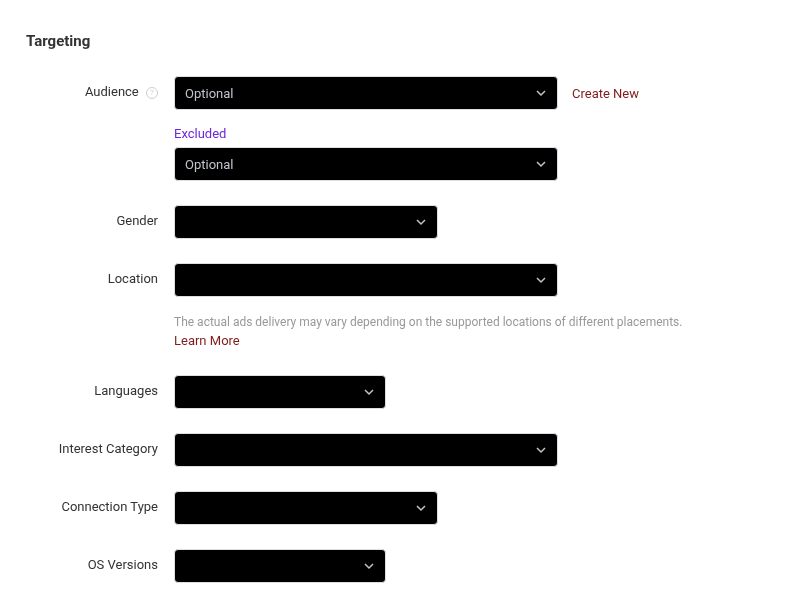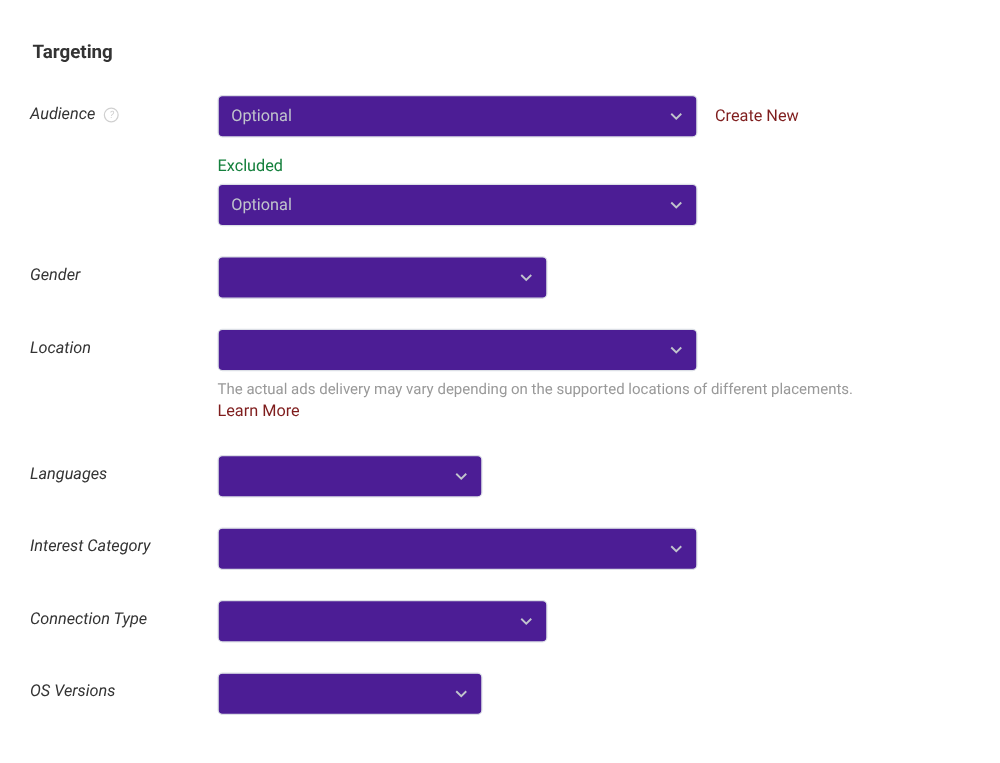--- a/index.html
+++ b/index.html
@@ -22,40 +22,39 @@
       margin-bottom: 26px;
       margin-left: 2px;
     }
     .form-row {
       display: flex;
       align-items: flex-start;
       margin-bottom: 24px;
     }
     .form-label {
       width: 150px;
-      text-align: left;
+      text-align: right;
       color: #333;
       font-size: 13px;
       padding-top: 8px;
       padding-right: 16px;
       flex-shrink: 0;
-      font-style: italic;
     }
     .form-control-area {
       flex: 1;
     }
     .select-box {
       border: 1px solid #dcdfe6;
       border-radius: 4px;
       height: 34px;
       display: flex;
       align-items: center;
       justify-content: space-between;
       padding: 0 10px;
-      background: #4c1d95;
+      background: #000000;
       cursor: pointer;
       position: relative;
     }
     .select-placeholder {
       color: #c0c4cc;
       font-size: 13px;
     }
     .chevron {
       width: 12px;
       height: 12px;
@@ -88,29 +87,29 @@
       color: #7f1d1d;
       font-size: 13px;
       cursor: pointer;
     }
     .audience-row {
       display: flex;
       align-items: center;
       gap: 14px;
     }
     .sub-label {
-      color: #15803d;
+      color: #6d28d9;
       font-size: 13px;
       margin-top: 16px;
       margin-bottom: 6px;
     }
     .hint-text {
       color: #999;
       font-size: 12px;
-      margin-top: 5px;
+      margin-top: 16px;
       line-height: 1.5;
     }
     .w-384 { width: 384px; }
     .w-264 { width: 264px; }
     .w-212 { width: 212px; }
     .w-456 { width: 456px; }
   </style>
 </head>
 <body>
 

